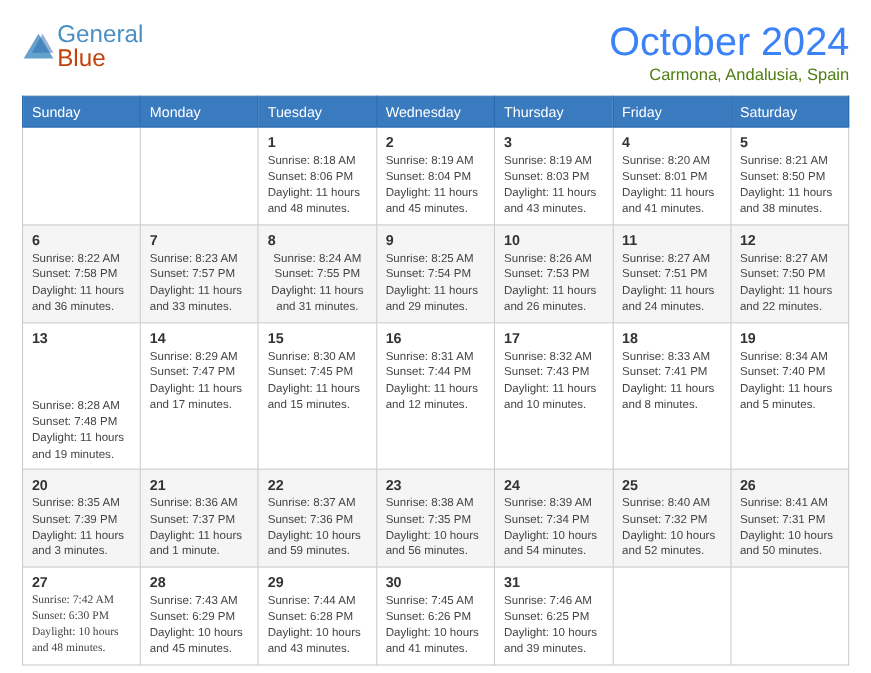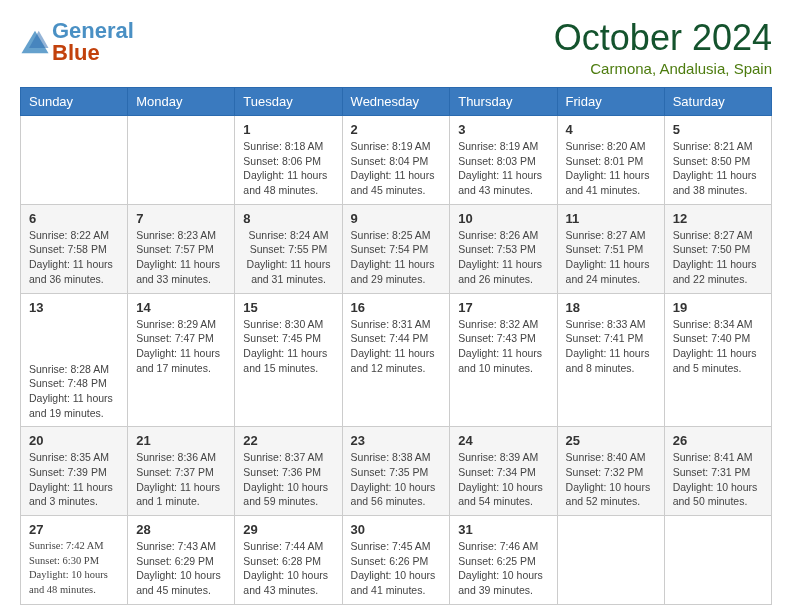--- a/index.html
+++ b/index.html
@@ -15,39 +15,39 @@
       justify-content: space-between;
       align-items: flex-start;
       margin-bottom: 10px;
     }
     .logo {
       display: flex;
       align-items: center;
     }
     .logo-text {
       font-size: 22px;
-      font-weight: bold;
+      font-weight: normal;
       color: #333;
       line-height: 1;
     }
     .logo-text span {
       color: #4a90c4;
     }
     .logo-icon {
       width: 30px;
       height: 30px;
       margin-right: 2px;
     }
     .title-area {
       text-align: right;
     }
     .month-title {
       font-size: 36px;
       font-weight: 300;
-      color: #14532d;
+      color: #3b82f6;
       line-height: 1;
     }
     .subtitle {
       font-size: 15px;
       color: #4d7c0f;
       margin-top: 4px;
     }
     table {
       width: 100%;
       border-collapse: collapse;

